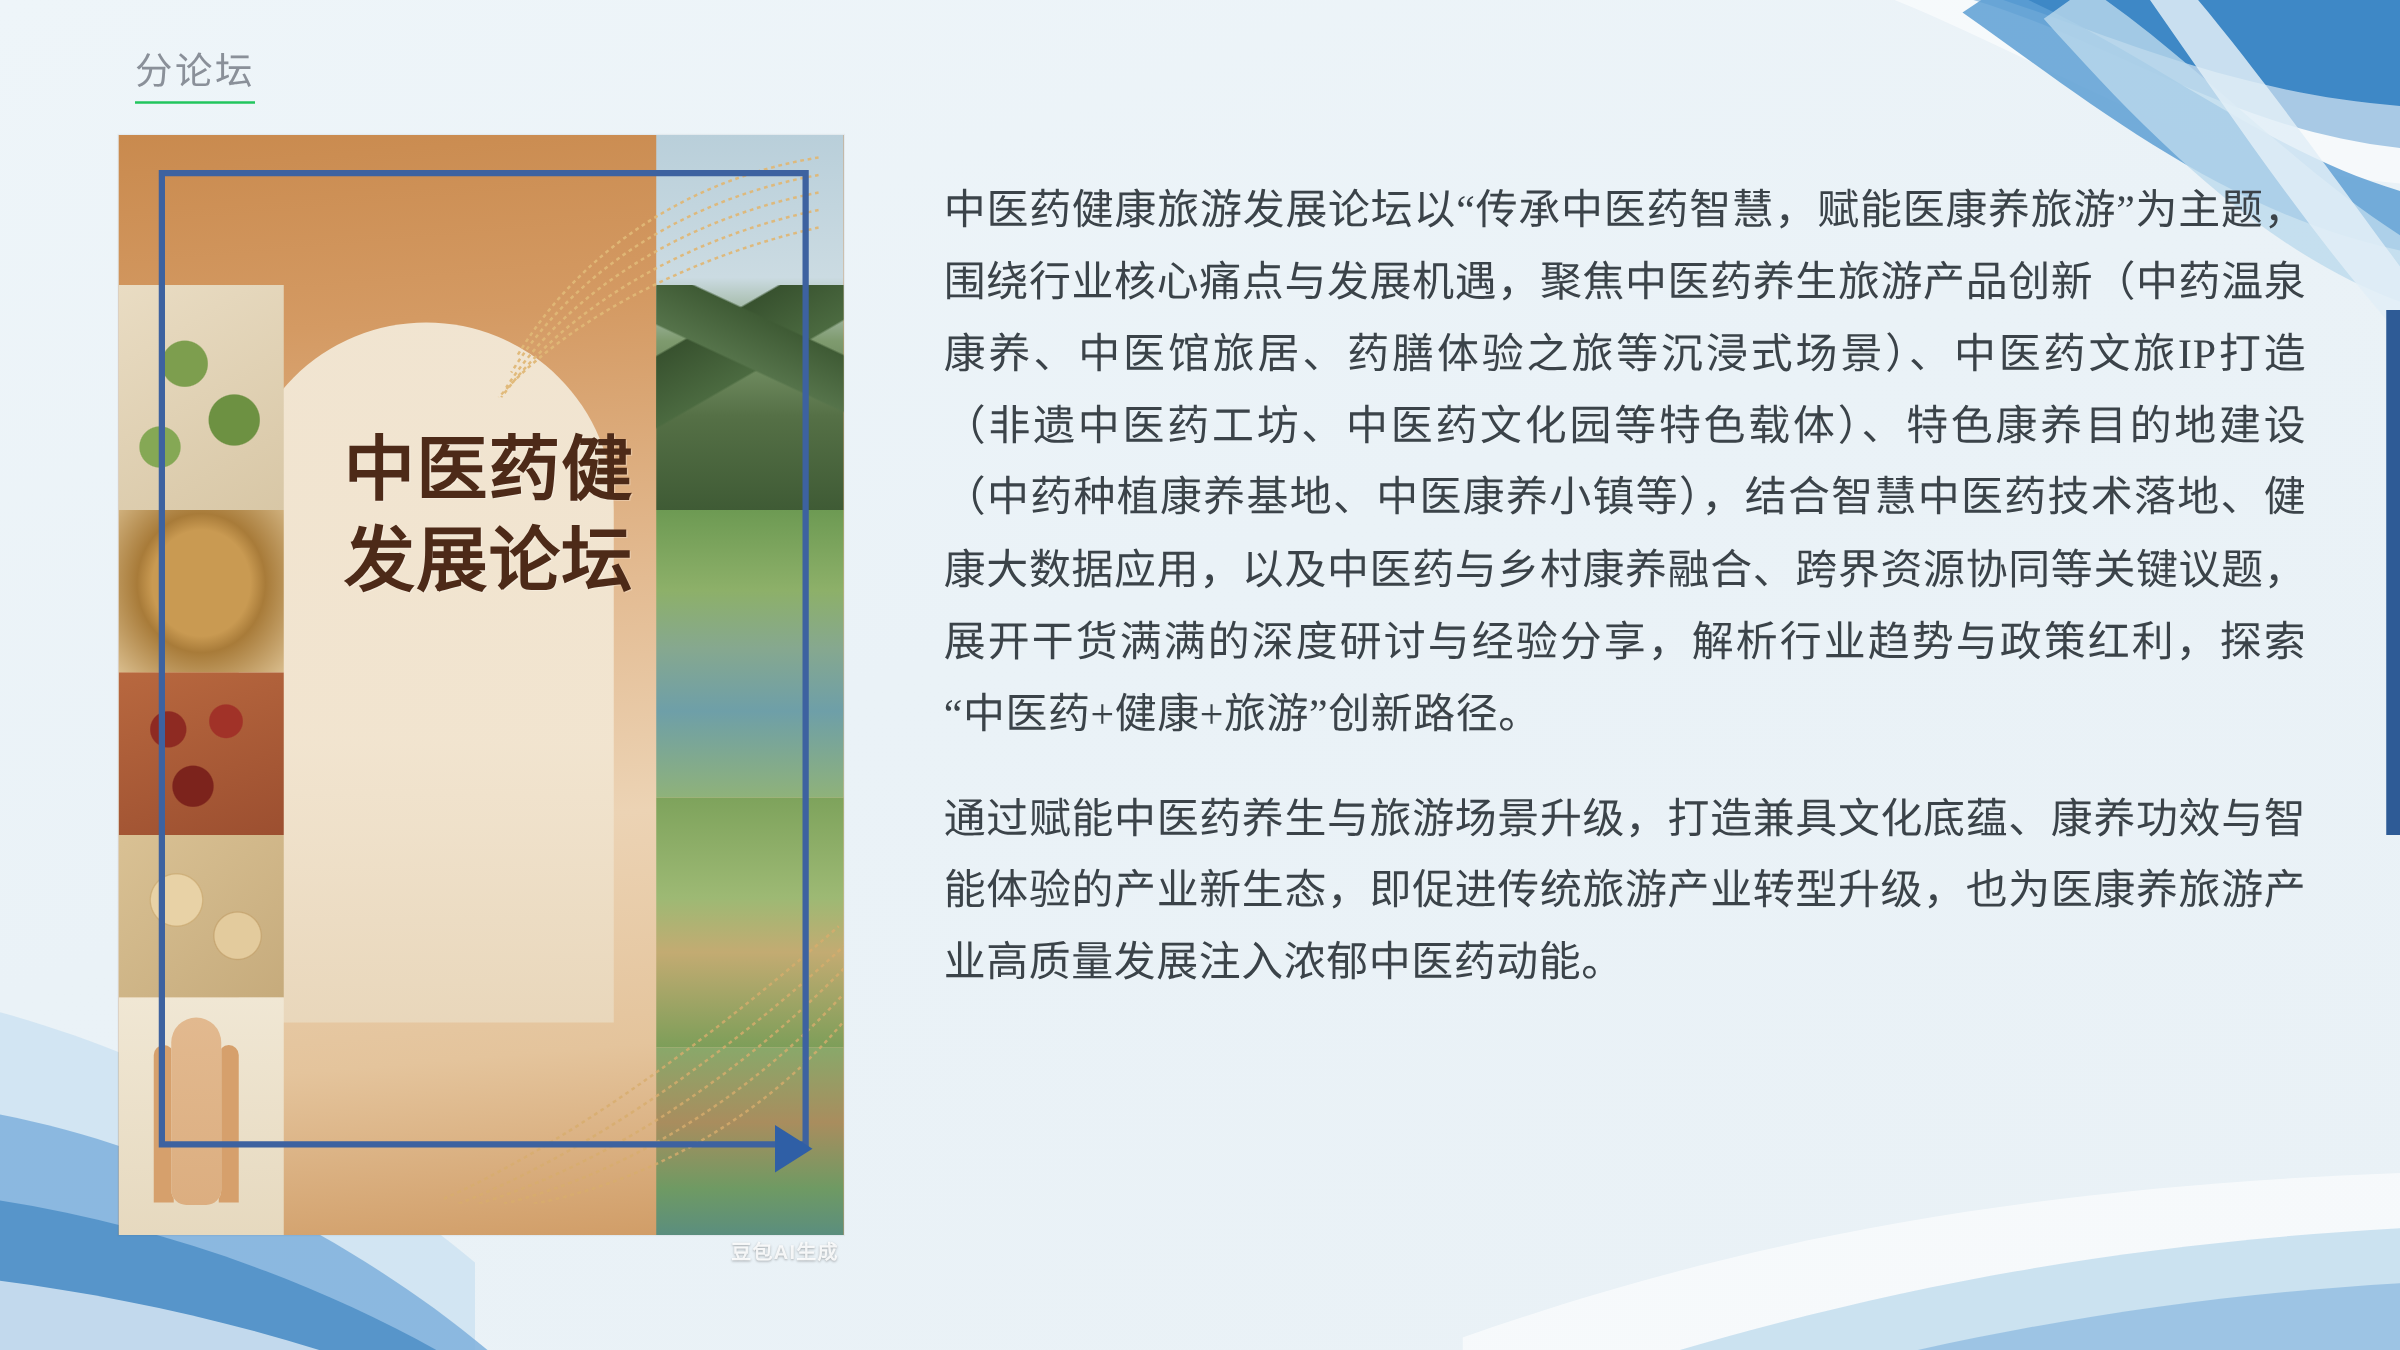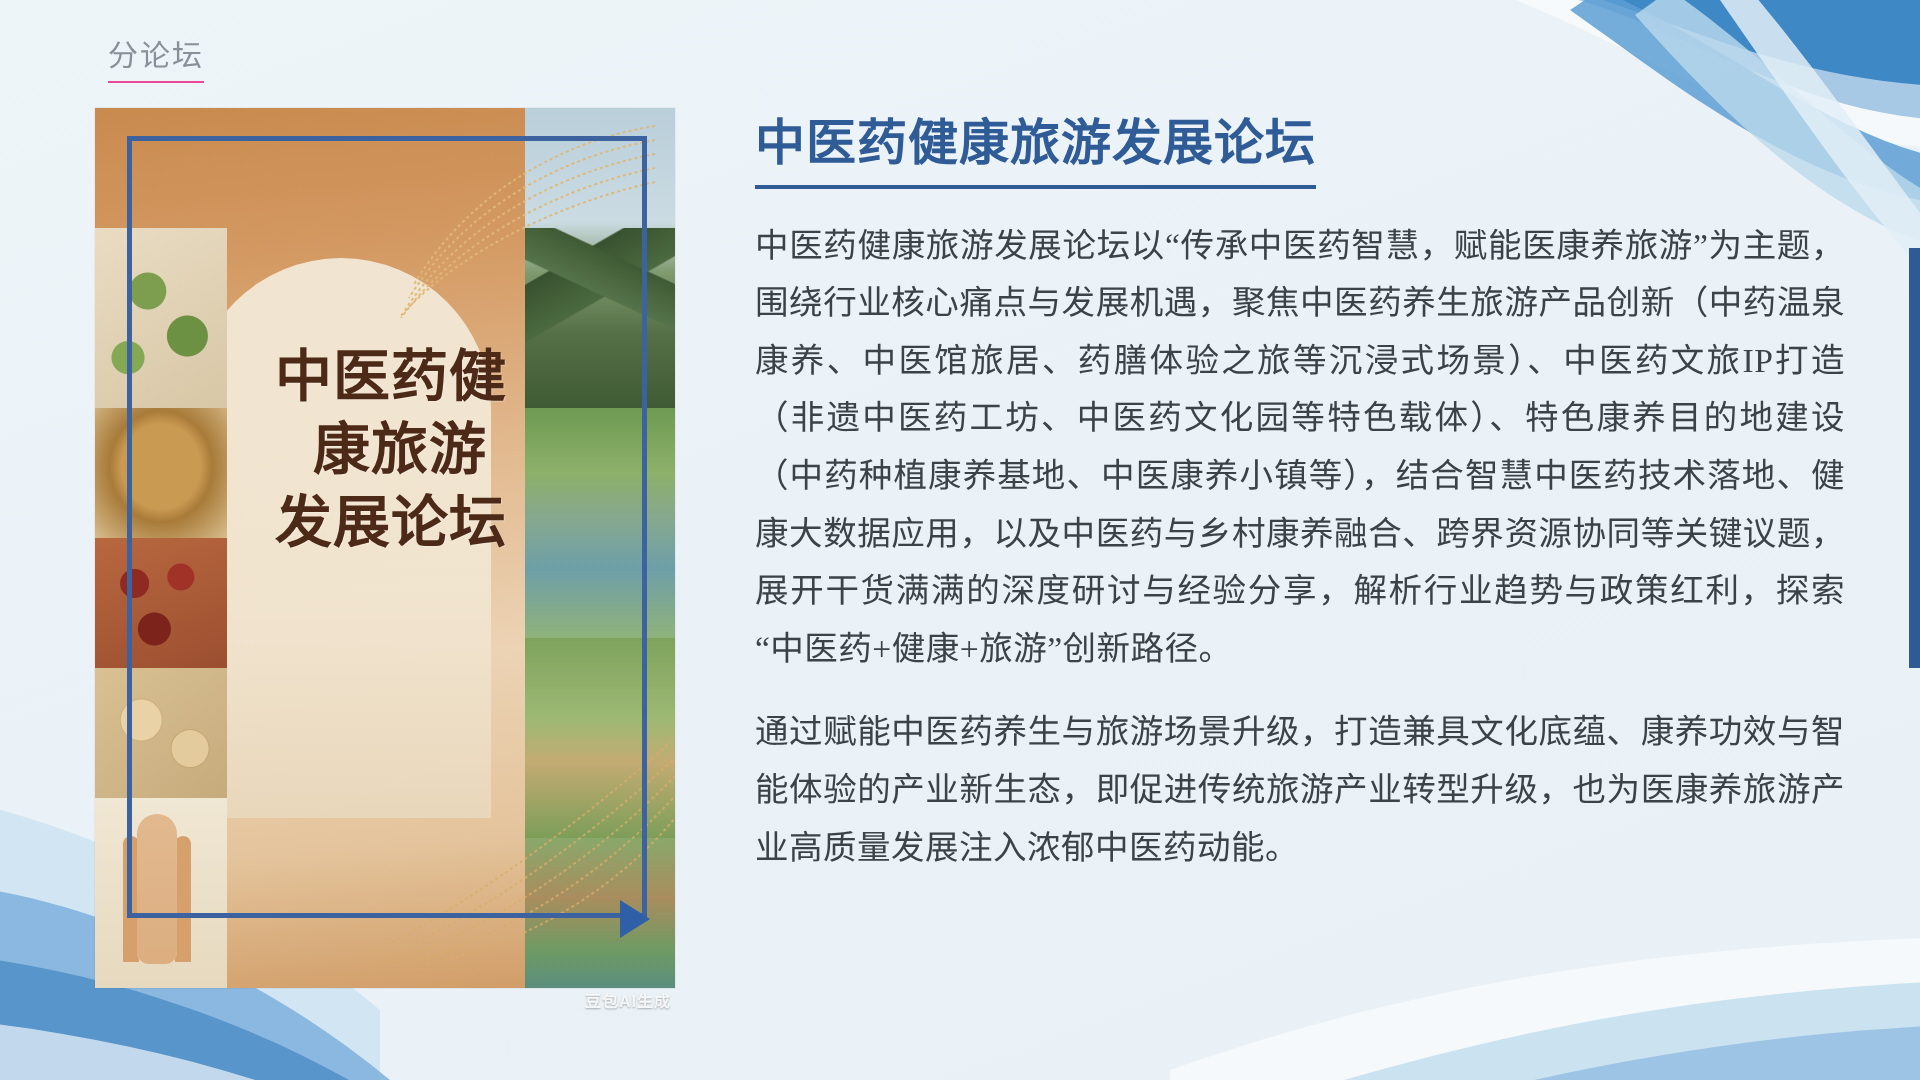--- a/index.html
+++ b/index.html
@@ -43,26 +43,26 @@
     width: 11px;
     height: 420px;
     background: #2e5b96;
   }
 
   
   .section-label {
     position: absolute;
     left: 108px;
     top: 40px;
-    font-family: Liberation Mono, monospace;
+    font-family: Liberation Sans, sans-serif;
     font-size: 30px;
     color: #8a9099;
     letter-spacing: 2px;
     padding-bottom: 5px;
-    border-bottom: 2px solid #ec4899;
+    border-bottom: 2px solid #22c55e;
     line-height: 1.2;
   }
 
   
   .poster {
     position: absolute;
     left: 95px;
     top: 108px;
     width: 580px;
     height: 880px;
@@ -338,30 +338,28 @@
           <path d="M48,240 C138,218 240,160 320,72"></path>
           <path d="M72,240 C156,224 252,176 320,94"></path>
         </g>
       </svg>
     </div>
 
     <div class="poster-frame"></div>
 
     <div class="poster-title">
       <div class="l1">中医药健</div>
-      <div class="l2">康旅游</div>
       <div class="l3">发展论坛</div>
     </div>
 
   </div>
 
   <div class="play-btn"></div>
   <div class="poster-watermark">豆包AI生成</div>
 
   <div class="content">
-    <div class="content-title">中医药健康旅游发展论坛</div>
     <div class="paragraphs">
       <p class="para">中医药健康旅游发展论坛以“传承中医药智慧，赋能医康养旅游”为主题，围绕行业核心痛点与发展机遇，聚焦中医药养生旅游产品创新（中药温泉康养、中医馆旅居、药膳体验之旅等沉浸式场景）、中医药文旅IP打造（非遗中医药工坊、中医药文化园等特色载体）、特色康养目的地建设（中药种植康养基地、中医康养小镇等），结合智慧中医药技术落地、健康大数据应用，以及中医药与乡村康养融合、跨界资源协同等关键议题，展开干货满满的深度研讨与经验分享，解析行业趋势与政策红利，探索“中医药+健康+旅游”创新路径。</p>
       <p class="para">通过赋能中医药养生与旅游场景升级，打造兼具文化底蕴、康养功效与智能体验的产业新生态，即促进传统旅游产业转型升级，也为医康养旅游产业高质量发展注入浓郁中医药动能。</p>
     </div>
   </div>
 
 </div>
 
 </body></html>

